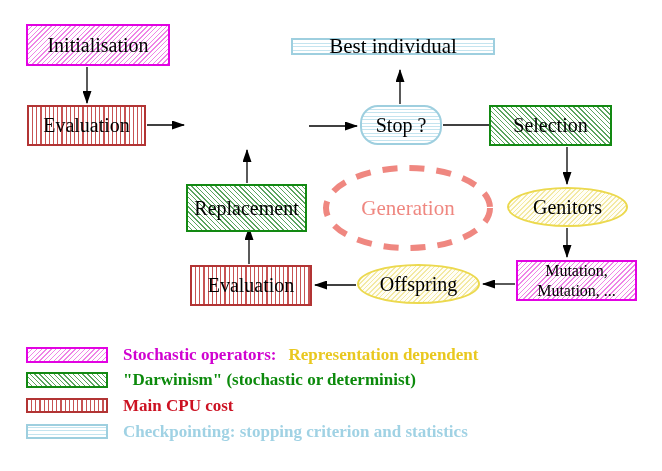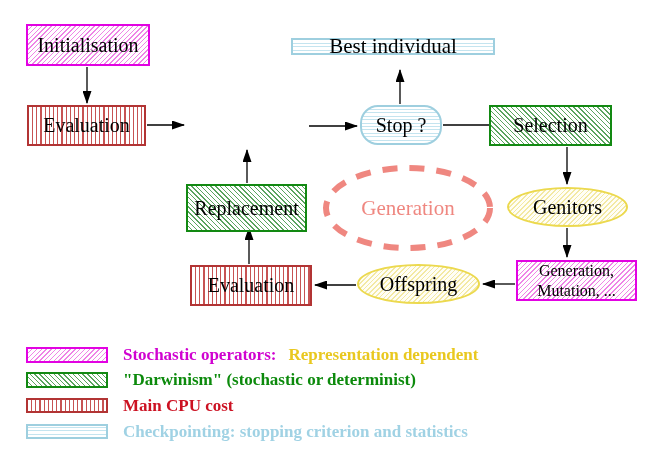--- a/index.html
+++ b/index.html
@@ -49,38 +49,38 @@
     <line x1="400" y1="104" x2="400" y2="70" stroke="#000" stroke-width="1.3" marker-end="url(#ah)"></line>
     <line x1="443" y1="125" x2="503" y2="125" stroke="#000" stroke-width="1.3" marker-end="url(#ah)"></line>
     <line x1="567" y1="147" x2="567" y2="184" stroke="#000" stroke-width="1.3" marker-end="url(#ah)"></line>
     <line x1="567" y1="228" x2="567" y2="257" stroke="#000" stroke-width="1.3" marker-end="url(#ah)"></line>
     <line x1="515" y1="284" x2="483" y2="284" stroke="#000" stroke-width="1.3" marker-end="url(#ah)"></line>
     <line x1="356" y1="285" x2="315" y2="285" stroke="#000" stroke-width="1.3" marker-end="url(#ah)"></line>
     <line x1="249" y1="264" x2="249" y2="228" stroke="#000" stroke-width="1.3" marker-end="url(#ah)"></line>
     <line x1="247" y1="183" x2="247" y2="150" stroke="#000" stroke-width="1.3" marker-end="url(#ah)"></line>
   </svg>
 
-  <div class="node magenta-hatch" style="left:26px;  top:24px;  width:124px; height:42px;">Initialisation</div>
+  <div class="node magenta-hatch" style="left:26px;  top:24px;  width:144px; height:42px;">Initialisation</div>
 
   <div class="node red-stripes" style="left:27px;  top:105px; width:119px; height:41px;">Evaluation</div>
 
 
   <div class="node cyan-stripes" style="left:291px; top:38px;  width:204px; height:17px; font-size:21px;">Best individual</div>
 
   <div class="node cyan-stripes rounded" style="left:360px; top:105px; width:82px; height:40px;">Stop ?</div>
 
   <div class="node green-hatch" style="left:489px; top:105px; width:123px; height:41px;">Selection</div>
 
   <div class="node green-hatch" style="left:186px; top:184px; width:121px; height:48px;">Replacement</div>
 
   <div class="node yellow-hatch ellipse" style="left:507px; top:187px; width:121px; height:40px;">Genitors</div>
 
   <div class="node magenta-hatch two-line" style="left:516px; top:260px; width:121px; height:41px;">
     <div>
-      <div>Generation,</div>
+      <div>Mutation,</div>
       <div>Mutation, ...</div>
     </div>
   </div>
 
   <div class="node red-stripes" style="left:190px; top:265px; width:122px; height:41px;">Evaluation</div>
 
   <div class="node yellow-hatch ellipse" style="left:357px; top:264px; width:123px; height:40px;">Offspring</div>
 
   <div class="generation-wrap">
     <svg width="174" height="88" viewBox="0 0 174 88">

